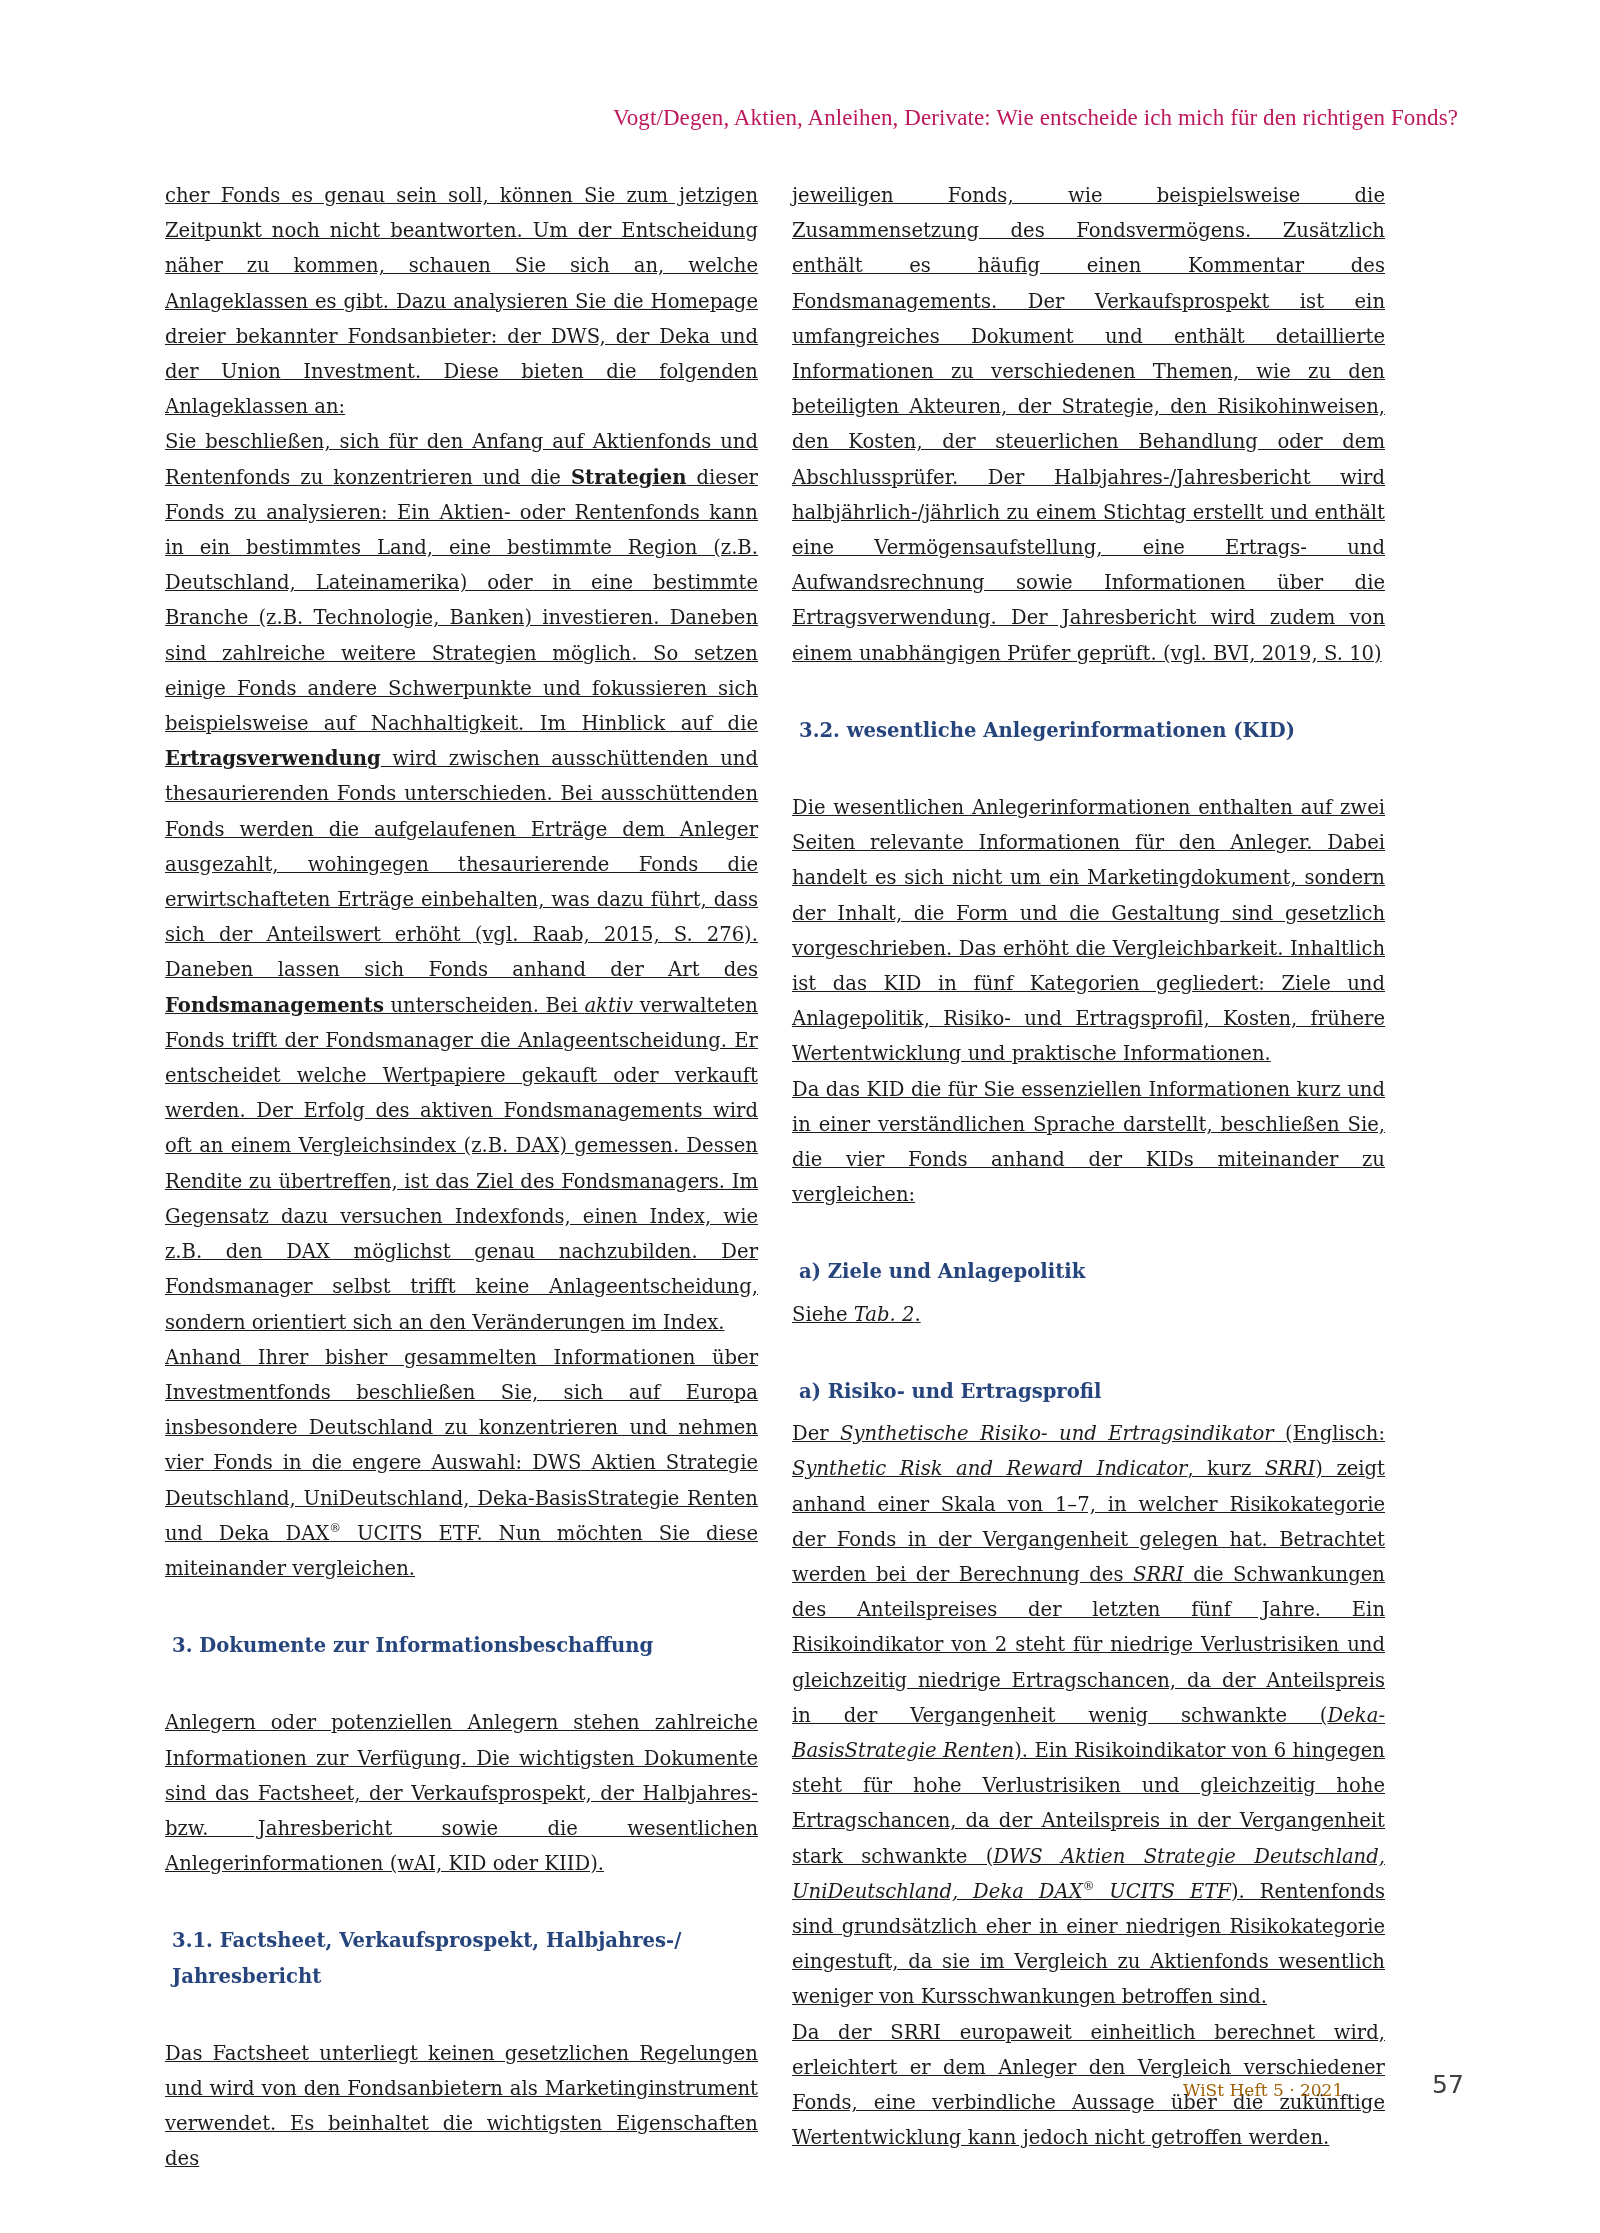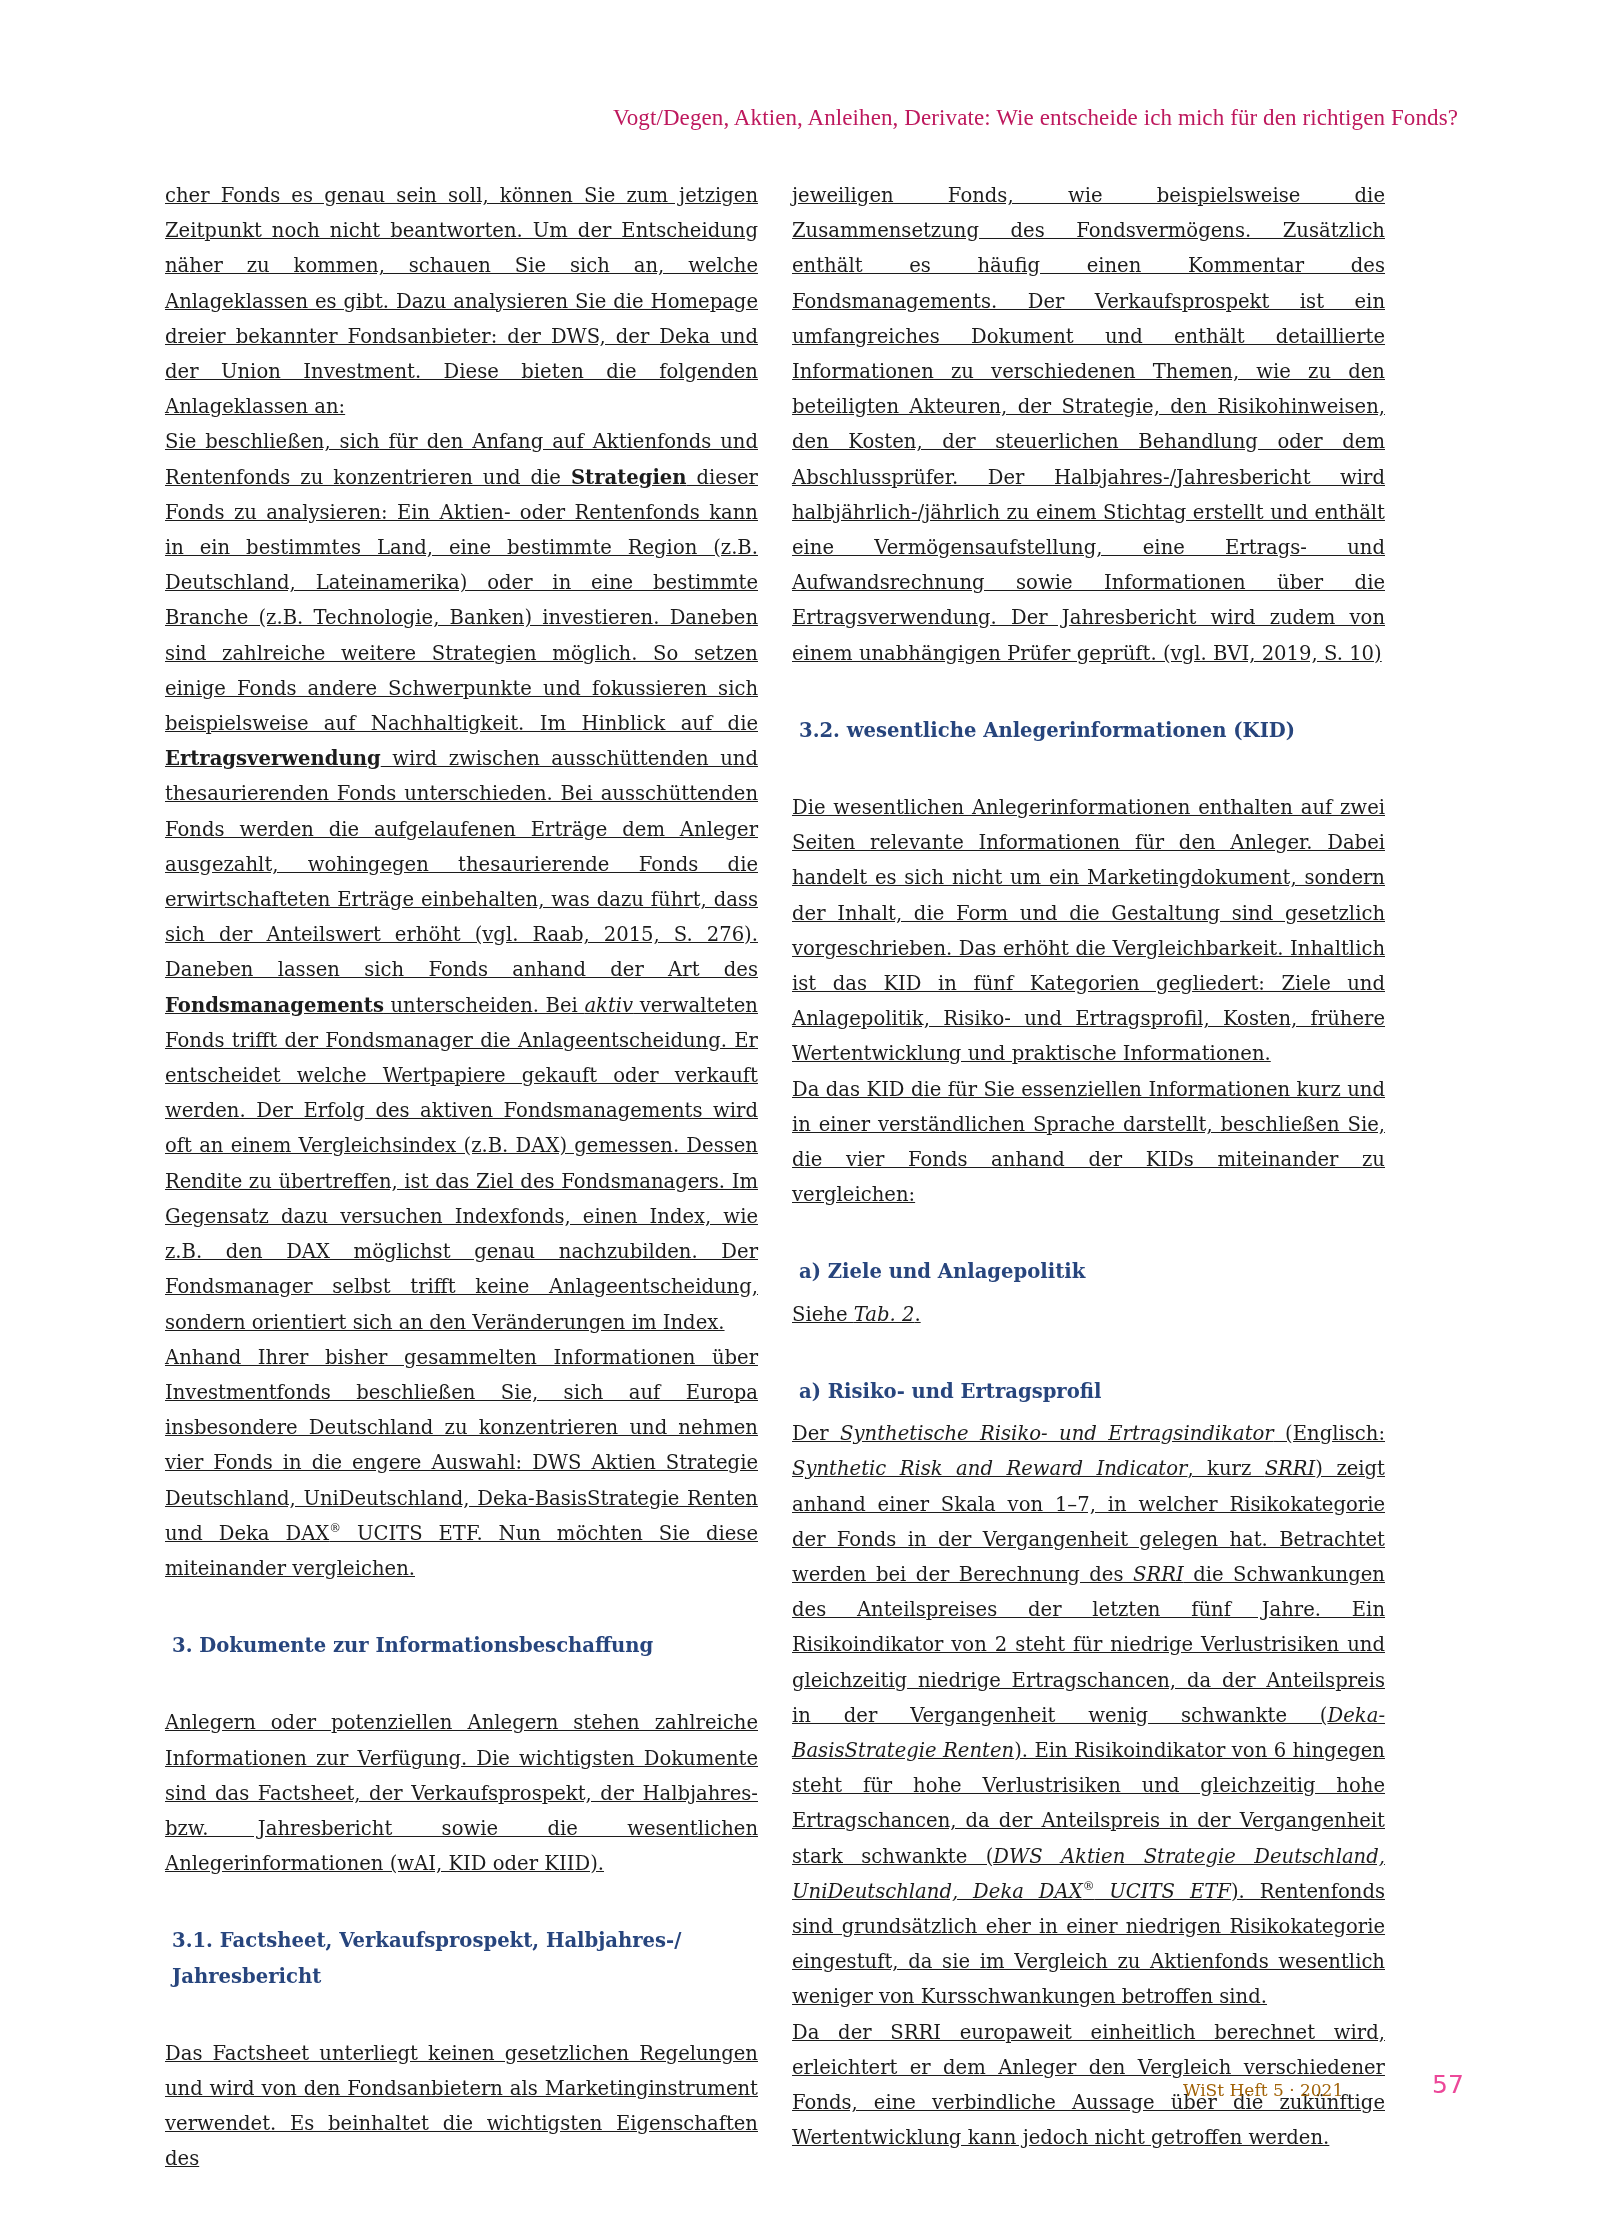--- a/index.html
+++ b/index.html
@@ -20,21 +20,21 @@
   .heading { color: #27457d; margin: 7px; font-family: "DejaVu Serif", serif; font-size: 19.6px; line-height: 35.2px; }
   .heading.bold { font-weight: bold; }
   b { font-weight: bold; }
   i { font-style: italic; }
   .footer-journal {
     position: absolute; top: 2080px; left: 1183px;
     font-family: "DejaVu Serif", serif; font-size: 17px; color: #a16207; white-space: nowrap;
   }
   .footer-page {
     position: absolute; top: 2070px; left: 1432px;
-    font-family: "DejaVu Sans", sans-serif; font-size: 25px; color: #ec4899;
+    font-family: "DejaVu Sans", sans-serif; font-size: 25px; color: #404040;
   }
   sup { font-size: 0.6em; line-height: 0; }
 </style>
 </head>
 <body>
 
 <div class="page">
 
   <div class="running-head">Vogt/Degen, Aktien, Anleihen, Derivate: Wie entscheide ich mich für den richtigen Fonds?</div>
 

